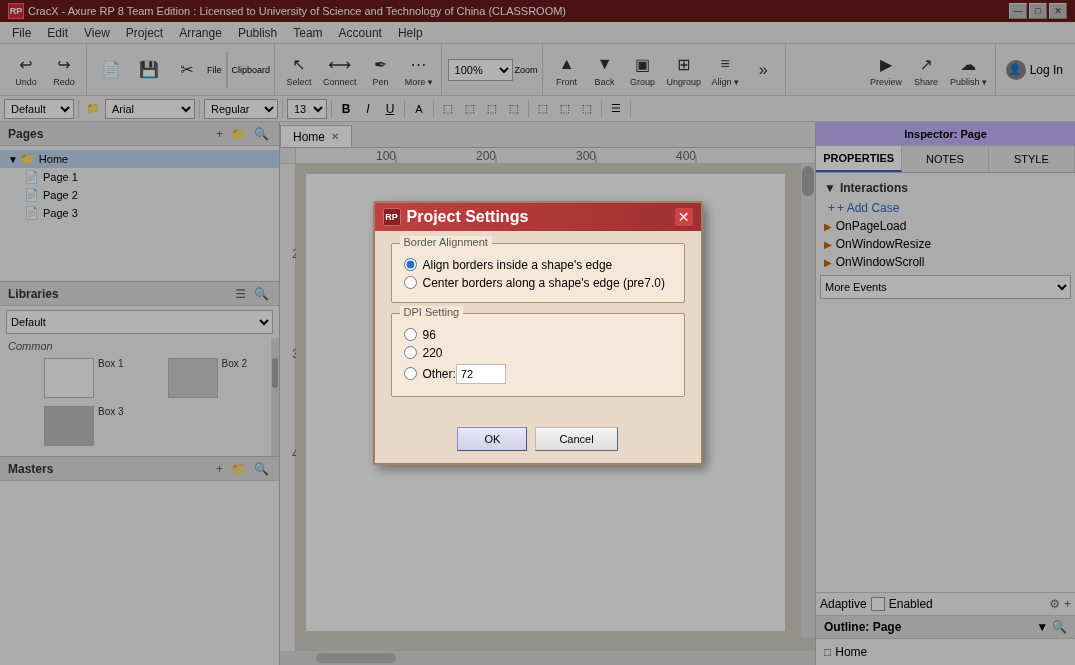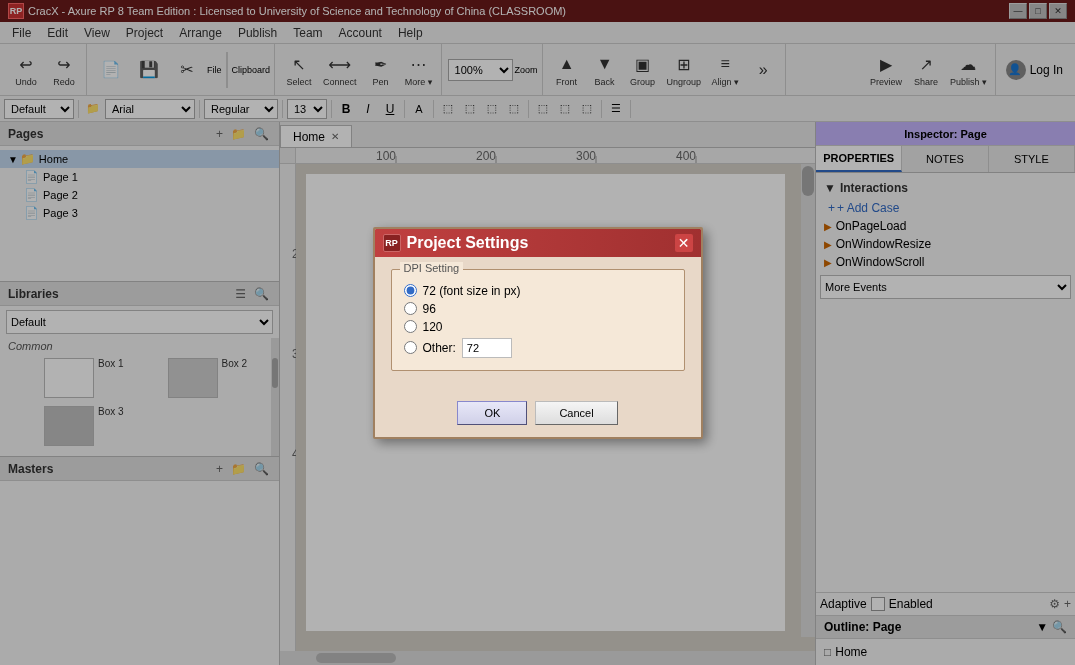--- a/index.html
+++ b/index.html
@@ -214,21 +214,21 @@
     #dialog-titlebar-left { display: flex; align-items: center; gap: 6px; }
     #dialog-rp-icon { width: 18px; height: 18px; background: #882222; border: 1px solid #cc6666; display: flex; align-items: center; justify-content: center; color: white; font-size: 9px; font-weight: bold; border-radius: 2px; }
     #dialog-title { color: white; font-size: 16px; font-weight: bold; }
     #dialog-close { color: white; cursor: pointer; font-size: 14px; width: 18px; height: 18px; display: flex; align-items: center; justify-content: center; background: #cc4444; border-radius: 2px; }
     #dialog-body { padding: 12px 16px; }
     .dialog-group { border: 1px solid #b09070; background: #f5e8d8; margin-bottom: 10px; padding: 8px 12px; border-radius: 2px; position: relative; }
     .dialog-group-title { position: absolute; top: -8px; left: 8px; background: #f5e8d8; padding: 0 4px; font-size: 11px; color: #555; }
     .dialog-radio { display: flex; align-items: center; gap: 6px; margin: 4px 0; font-size: 11px; cursor: pointer; }
     .dialog-radio input[type="radio"] { width: 13px; height: 13px; accent-color: #316ac5; cursor: pointer; }
     .dialog-radio-group { margin-top: 6px; }
-    .dialog-other-row { display: flex; align-items: center; gap: 6px; margin: 4px 0; font-size: 11px; }
+    .dialog-other-row { display: flex; align-items: center; margin: 4px 0; font-size: 11px; }
     .dialog-other-input { height: 20px; width: 50px; border: 1px solid #bbb; background: white; padding: 0 4px; font-size: 11px; }
     #dialog-footer { display: flex; justify-content: center; gap: 8px; padding: 8px 16px 12px; }
     .dialog-btn { height: 24px; min-width: 70px; border: 1px outset #bbb; background: linear-gradient(to bottom, #f5f5f5, #ddd); cursor: pointer; font-size: 11px; padding: 0 23px; display: flex; align-items: center; justify-content: center; }
     .dialog-btn.ok { border-color: #8888cc; background: linear-gradient(to bottom, #e8e8f8, #d0d0e8); }
   </style>
 </head>
 <body>
 
 <div id="titlebar">
   <div id="titlebar-left">
@@ -585,35 +585,44 @@
     <div id="dialog-titlebar">
       <div id="dialog-titlebar-left">
         <div id="dialog-rp-icon">RP</div>
         <span id="dialog-title">Project Settings</span>
       </div>
       <div id="dialog-close">✕</div>
     </div>
 
     <div id="dialog-body">
 
+      <div class="dialog-group">
+        <span class="dialog-group-title">Border Alignment</span>
+        <div class="dialog-radio-group">
+          <label class="dialog-radio">
+            <input type="radio" name="border" checked="" style="">
+            <span>Align borders inside a shape's edge</span>
+          </label>
+          <label class="dialog-radio">
+            <input type="radio" name="border" style="">
+            <span>Center borders along a shape's edge (pre7.0)</span>
+          </label>
+        </div>
+      </div>
 
       <div class="dialog-group">
         <span class="dialog-group-title">DPI Setting</span>
         <div class="dialog-radio-group">
-          <label class="dialog-radio">
-            <input type="radio" name="dpi" checked="" style="">
-            <span>72 (font size in px)</span>
-          </label>
           <label class="dialog-radio">
             <input type="radio" name="dpi" style="">
             <span>96</span>
           </label>
           <label class="dialog-radio">
             <input type="radio" name="dpi" style="">
-            <span>120</span>
+            <span>220</span>
           </label>
           <div class="dialog-other-row">
             <label class="dialog-radio" style="margin:0;">
               <input type="radio" name="dpi" style="">
               <span>Other:</span>
             </label>
             <input type="text" class="dialog-other-input" value="72" style="">
           </div>
         </div>
       </div>

